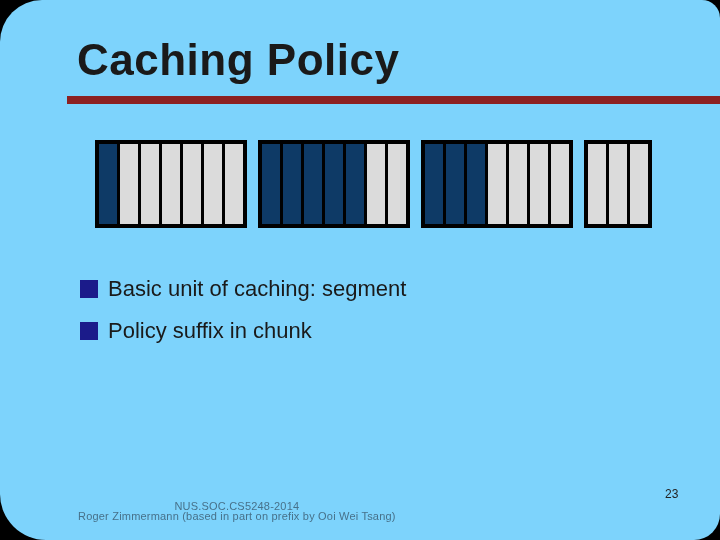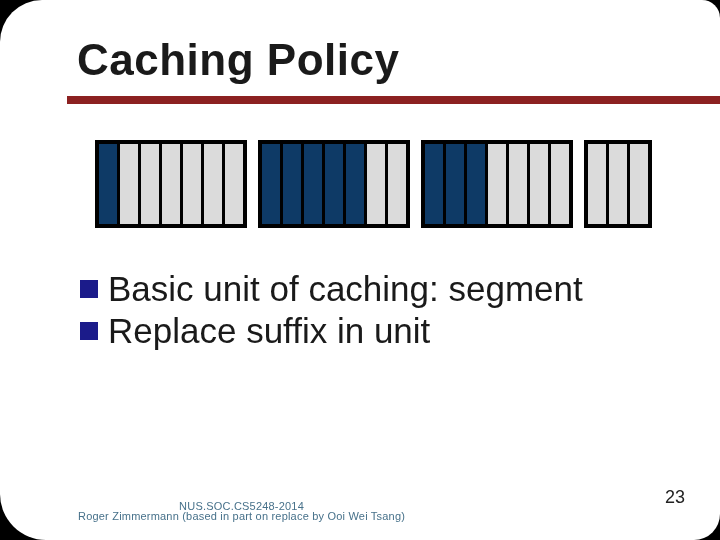--- a/index.html
+++ b/index.html
@@ -14,21 +14,21 @@
   html,body{width:720px;height:540px;}
   body{
     background:#000;
     font-family:"Liberation Sans", sans-serif;
     position:relative;
     overflow:hidden;
   }
   .slide{
     position:absolute;
     inset:0;
-    background:#ffffff;
+    background:#7dd3fc;
     border-radius:42px 18px 26px 46px;
   }
   .title{
     position:absolute;
     left:77px;
     top:36px;
     font-size:44px;
     line-height:1.1;
     color:var(--text-main);
     letter-spacing:0.5px;
@@ -66,21 +66,21 @@
   .bullet-list{
     position:absolute;
     left:80px;
     top:268px;
     width:615px;
     list-style:none;
   }
   .bullet-item{
     display:flex;
     align-items:flex-start;
-    font-size:35px;
+    font-size:22px;
     line-height:42px;
     color:var(--text-main);
   }
   .bullet-square{
     flex:0 0 18px;
     height:18px;
     margin-top:12px;
     margin-right:10px;
     background:var(--bullet-square);
   }
@@ -94,21 +94,21 @@
     font-size:11px;
     line-height:10px;
     color:var(--footer-text);
     letter-spacing:0.2px;
     text-align:center;
   }
   .page-number{
     position:absolute;
     left:665px;
     top:487px;
-    font-size:18px;
+    font-size:12px;
     color:#222;
   }
 </style>
 </head>
 <body>
 
 <div class="slide">
 
   <h1 class="title">Caching Policy</h1>
 
@@ -149,24 +149,24 @@
       </div>
     </div>
 
   <ul class="bullet-list">
     <li class="bullet-item">
       <span class="bullet-square"></span>
       <span class="bullet-label">Basic unit of caching: segment</span>
     </li>
     <li class="bullet-item">
       <span class="bullet-square"></span>
-      <span class="bullet-label">Replace suffix in unit</span>
+      <span class="bullet-label">Policy suffix in chunk</span>
     </li>
   </ul>
 
   <div class="footer">
     <div>NUS.SOC.CS5248-2014</div>
-    <div>Roger Zimmermann (based in part on replace by Ooi Wei Tsang)</div>
+    <div>Roger Zimmermann (based in part on prefix by Ooi Wei Tsang)</div>
   </div>
 
   <div class="page-number">23</div>
 
 </div>
 
 </body></html>

